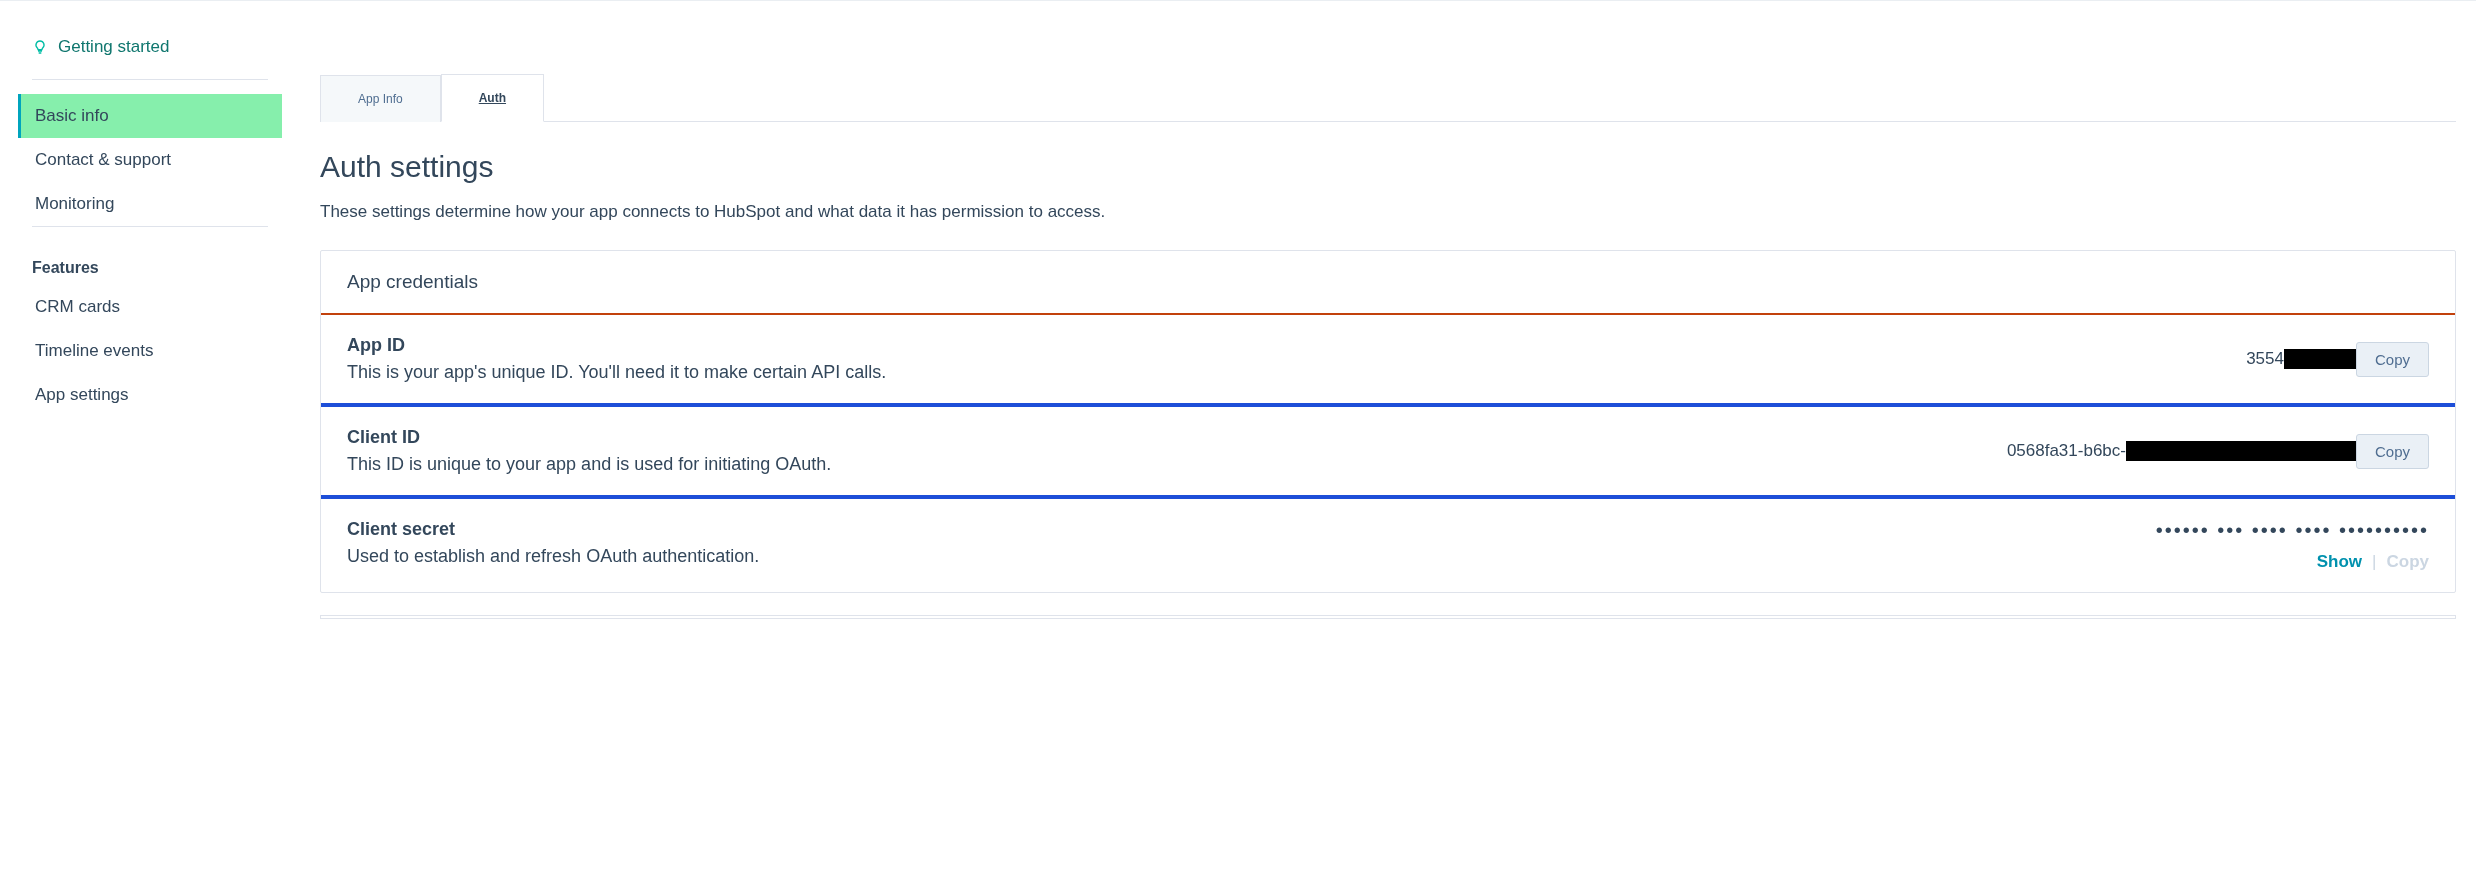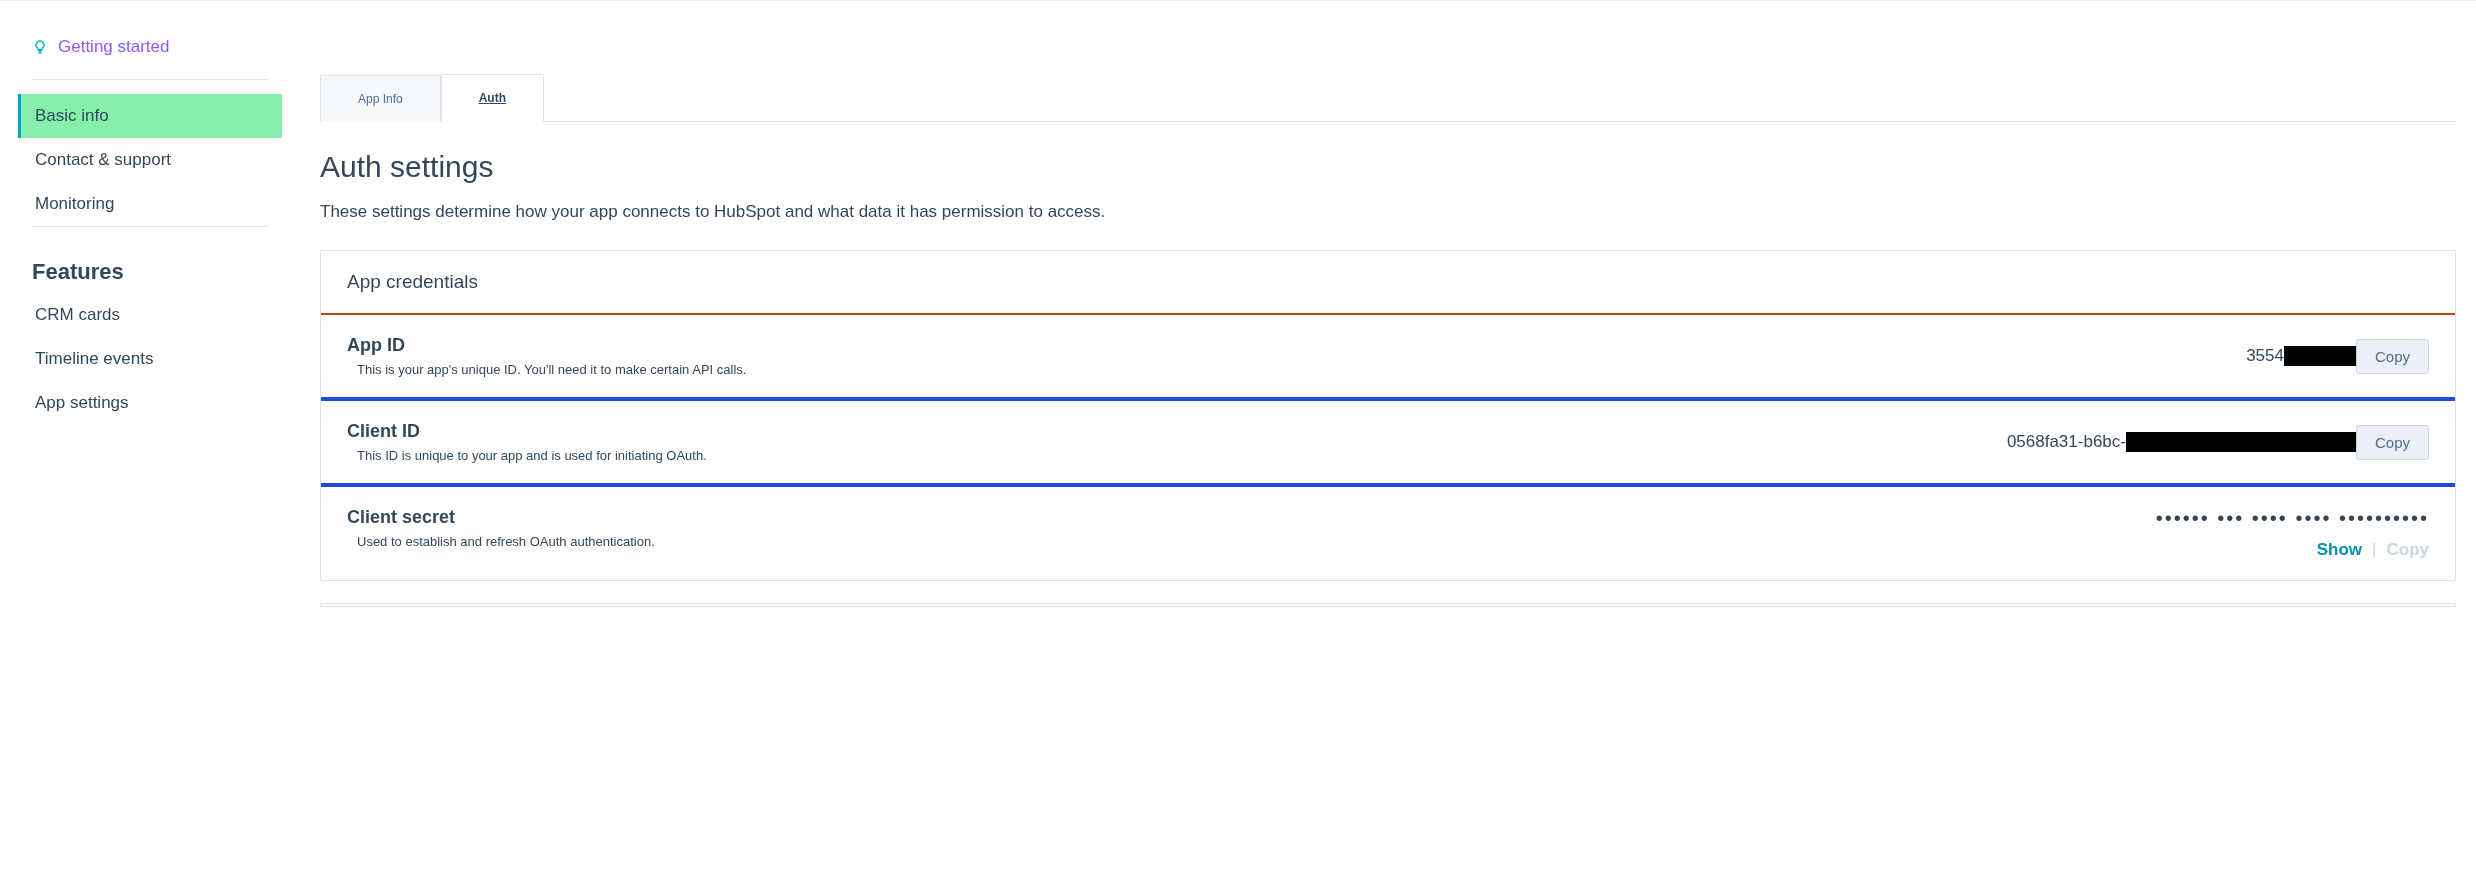--- a/index.html
+++ b/index.html
@@ -22,21 +22,21 @@
     flex-shrink: 0;
     padding: 28px 18px 28px 18px;
   }
   .getting-started {
     display: flex;
     align-items: center;
     gap: 10px;
     padding: 8px 14px 22px 14px;
     font-size: 17px;
     font-weight: 400;
-    color: #8b5cf6;
+    color: #0f766e;
   }
   .gs-icon {
     width: 16px; height: 16px;
     display: inline-flex; align-items: center; justify-content: center;
   }
   .gs-icon svg { display: block; }
   .side-sep {
     border: none;
     border-top: 1px solid #dfe3eb;
     margin: 0 14px 14px 14px;
@@ -49,21 +49,21 @@
     border-left: 3px solid transparent;
     cursor: pointer;
   }
   .nav-item.active {
     background: #86efac;
     border-left: 3px solid #00a4bd;
     font-weight: 400;
   }
   .side-heading {
     padding: 18px 14px 8px 14px;
-    font-size: 22px;
+    font-size: 16px;
     font-weight: 700;
     color: #33475b;
   }
   
   .main {
     flex: 1;
     padding: 0 20px 40px 20px;
     min-width: 0;
   }
   .tabs {
@@ -125,21 +125,21 @@
   .cred-row {
     display: flex;
     align-items: center;
     gap: 20px;
     padding: 20px 26px;
     border-bottom: 4px solid #1d4ed8;
   }
   .cred-row:last-child { border-bottom: none; }
   .cred-text { flex: 1; min-width: 0; }
   .cred-title { font-size: 18px; font-weight: 700; margin-bottom: 6px; }
-  .cred-desc { font-size: 13px; color: #33475b; margin-left: 10px; }
+  .cred-desc { font-size: 18px; color: #33475b; }
   .cred-value-wrap { display: flex; align-items: center; }
   .cred-value { font-size: 17px; color: #33475b; white-space: nowrap; display:flex; align-items:center; }
   .redact { display:inline-block; background:#000; height:20px; vertical-align:middle; }
   .redact.small { width: 72px; }
   .redact.large { width: 230px; }
   .copy-btn {
     padding: 8px 18px;
     font-size: 15px;
     background: #eaf0f6;
     border: 1px solid #cbd6e2;

